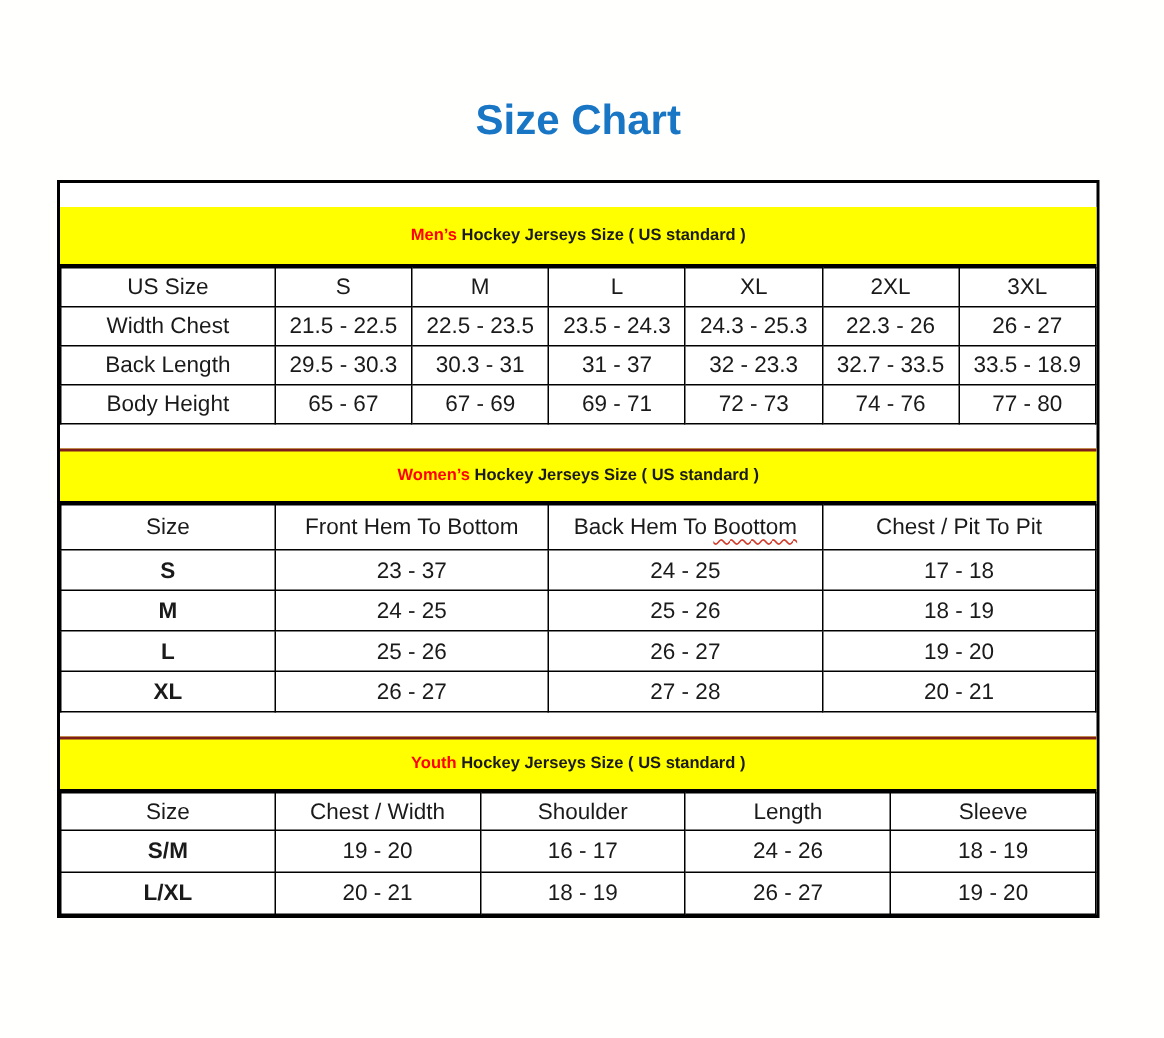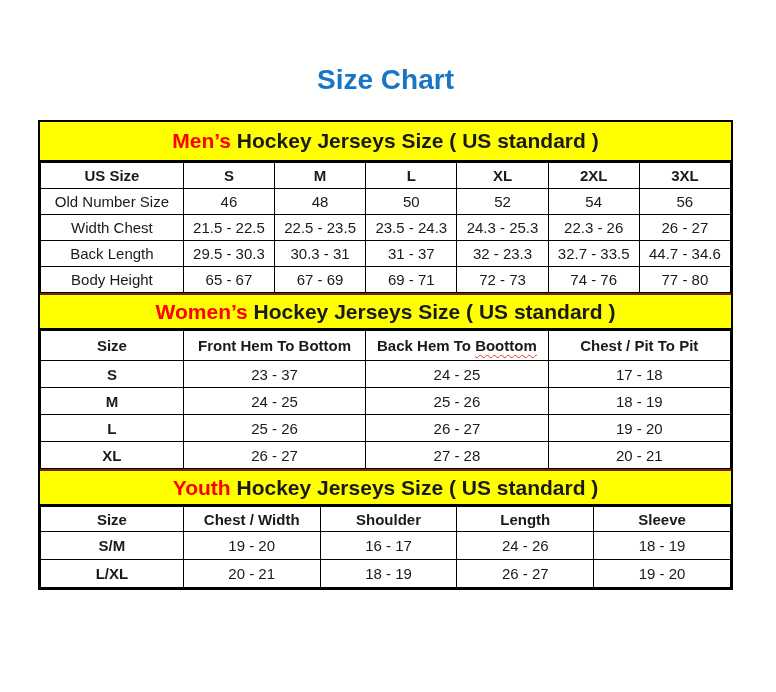--- a/index.html
+++ b/index.html
@@ -28,26 +28,27 @@
     top: 120px;
     width: 695px;
     box-sizing: border-box;
     border: 2px solid #000;
     background: #ffffff;
   }
   .banner {
     background: #ffff00;
     text-align: center;
     font-weight: bold;
-    font-size: 21px;
+    font-size: 11px;
     height: 38px;
     line-height: 38px;
     border-bottom: 2px solid #000;
     white-space: nowrap;
     overflow: hidden;
+    margin-top: 16px;
   }
   .banner-mid {
     border-top: 2px solid #7f1d1d;
     height: 33px;
     line-height: 33px;
   }
   .banner .hl { color: #ff0000; }
   table {
     width: 100%;
     border-collapse: collapse;
@@ -56,21 +57,21 @@
   col.c-label { width: 20.7%; }
   th, td {
     border: 1px solid #000;
     text-align: center;
     vertical-align: middle;
     font-size: 15px;
     padding: 0;
     white-space: nowrap;
     overflow: hidden;
   }
-  th { font-weight: bold; }
+  th { font-weight: normal; }
   td { font-weight: normal; }
   td.lab-bold { font-weight: bold; }
   table.men tr.hrow { height: 26px; }
   table.men tr.drow { height: 26px; }
   table.women tr.hrow { height: 30px; }
   table.women tr.drow { height: 27px; }
   table.youth tr.hrow { height: 25px; }
   table.youth tr.drow { height: 28px; }
   .squiggle {
     text-decoration-line: underline;
@@ -107,45 +108,36 @@
           <tr class="hrow">
         <th>US Size</th>
         <th>S</th>
         <th>M</th>
         <th>L</th>
         <th>XL</th>
         <th>2XL</th>
         <th>3XL</th>
       </tr>
       <tr class="drow">
-        <td>Old Number Size</td>
-        <td>46</td>
-        <td>48</td>
-        <td>50</td>
-        <td>52</td>
-        <td>54</td>
-        <td>56</td>
-      </tr>
-      <tr class="drow">
         <td>Width Chest</td>
         <td>21.5 - 22.5</td>
         <td>22.5 - 23.5</td>
         <td>23.5 - 24.3</td>
         <td>24.3 - 25.3</td>
         <td>22.3 - 26</td>
         <td>26 - 27</td>
       </tr>
       <tr class="drow">
         <td>Back Length</td>
         <td>29.5 - 30.3</td>
         <td>30.3 - 31</td>
         <td>31 - 37</td>
         <td>32 - 23.3</td>
         <td>32.7 - 33.5</td>
-        <td>44.7 - 34.6</td>
+        <td>33.5 - 18.9</td>
       </tr>
       <tr class="drow">
         <td>Body Height</td>
         <td>65 - 67</td>
         <td>67 - 69</td>
         <td>69 - 71</td>
         <td>72 - 73</td>
         <td>74 - 76</td>
         <td>77 - 80</td>
       </tr>

